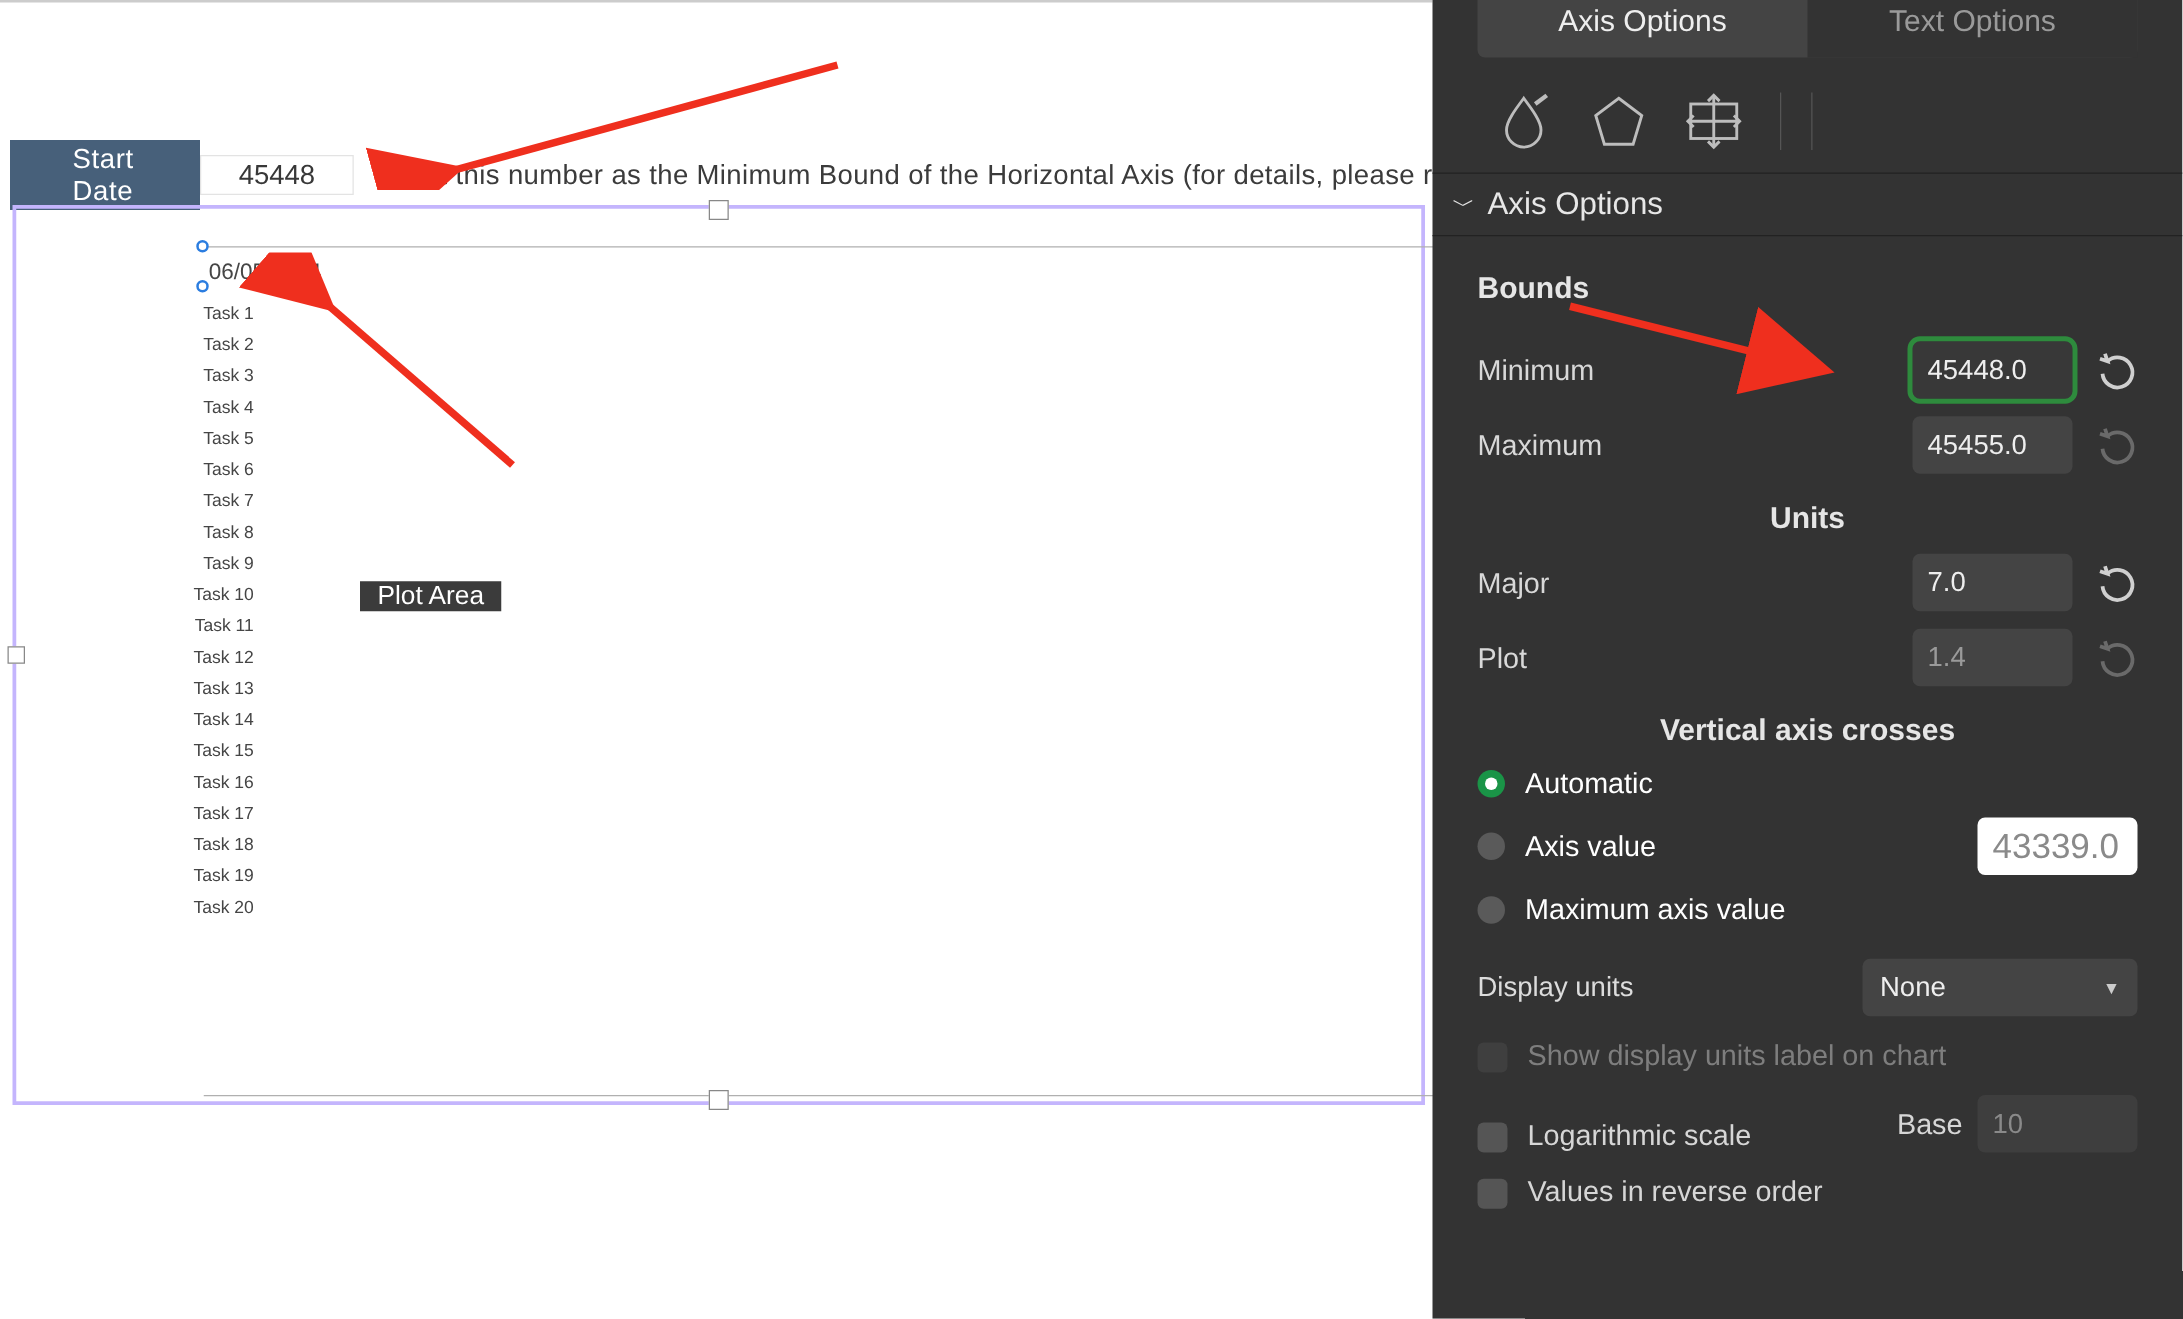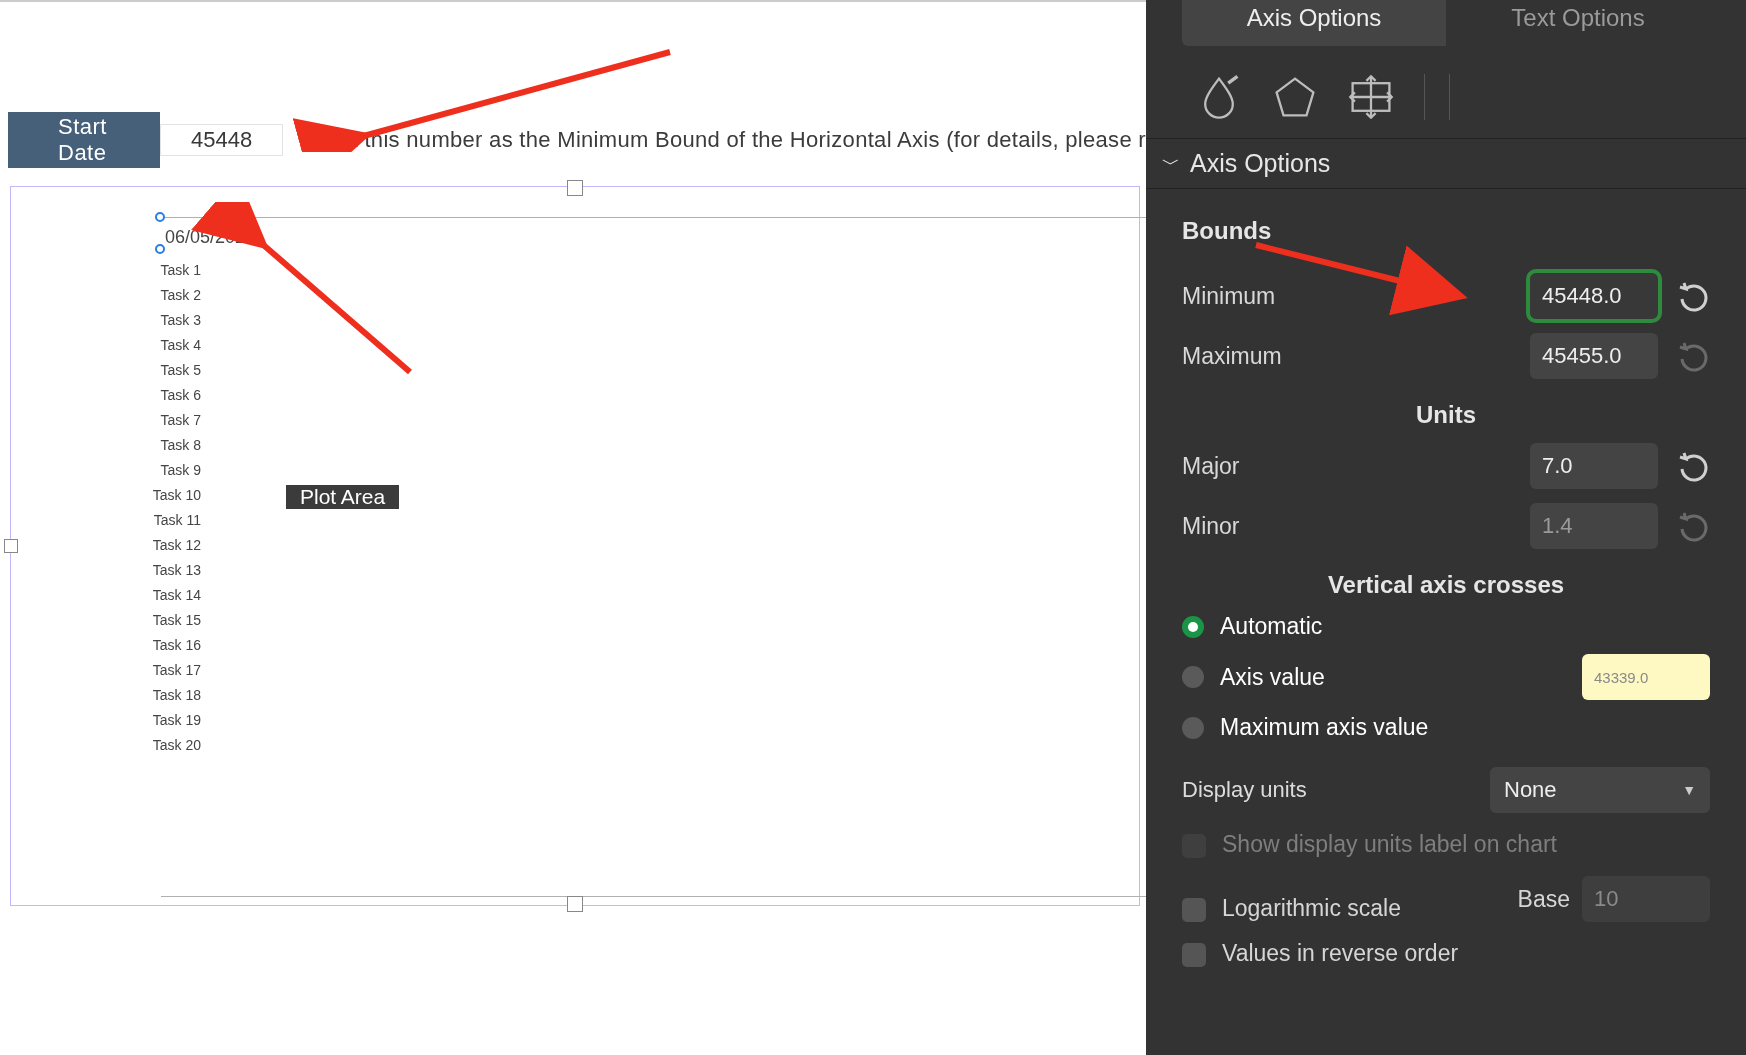--- a/index.html
+++ b/index.html
@@ -46,23 +46,23 @@
     margin-left: 41px;
     color: #3b3b3b;
     font-size: 22px;
     letter-spacing: 0.3px;
     white-space: nowrap;
   }
 
   
   .chart-frame {
     position: absolute;
-    left: 10px; top: 184px;
+    left: 10px; top: 162px;
     width: 1130px; height: 720px;
-    border: 1px solid #c4b5fd;
+    border: 3px solid #c4b5fd;
   }
   .chart-frame::before {
     
     content:"";
     position:absolute;
     top:-7px; left:50%; transform:translateX(-50%);
     width:14px;height:14px;
     background:#fff;border:1px solid #888;
   }
   .chart-frame::after {
@@ -237,22 +237,22 @@
     position:relative;
   }
   .radio.checked{background:#1a9447;}
   .radio.checked::after{
     content:"";position:absolute;inset:6px;border-radius:50%;background:#fff;
   }
   .radio-row .rlabel{font-size:23px;color:#ffffff;}
   .radio-row input.axisval{
     margin-left:auto;
     width:128px;height:46px;
-    background:#fef9c3;border:none;color:#8a8a8a;
-    font-size:15px;padding:0 12px;border-radius:6px;
+    background:#ffffff;border:none;color:#8a8a8a;
+    font-size:28px;padding:0 12px;border-radius:6px;
   }
 
   .select-row {
     display:flex;align-items:center;justify-content:space-between;
     margin:26px 0 18px 0;
   }
   .select {
     width:220px;height:46px;
     background:#444;border-radius:6px;
     display:flex;align-items:center;justify-content:space-between;
@@ -424,21 +424,21 @@
       <div class="field-wrap">
         <input class="num" value="7.0" style="">
         <span class="reset-ico"><svg viewBox="0 0 34 34">
               <path d="M6 20 A12 12 0 1 0 10 10"></path>
               <polyline points="4,8 10,10 8,4"></polyline>
             </svg></span>
       </div>
     </div>
 
     <div class="row">
-      <div class="label">Minor</div>
+      <div class="label">Plot</div>
       <div class="field-wrap">
         <input class="num dim" value="1.4" style="">
         <span class="reset-ico dim"><svg viewBox="0 0 34 34">
               <path d="M6 20 A12 12 0 1 0 10 10"></path>
               <polyline points="4,8 10,10 8,4"></polyline>
             </svg></span>
       </div>
     </div>
 
     <div class="group-title" style="margin-top:22px;">Vertical axis crosses</div>

